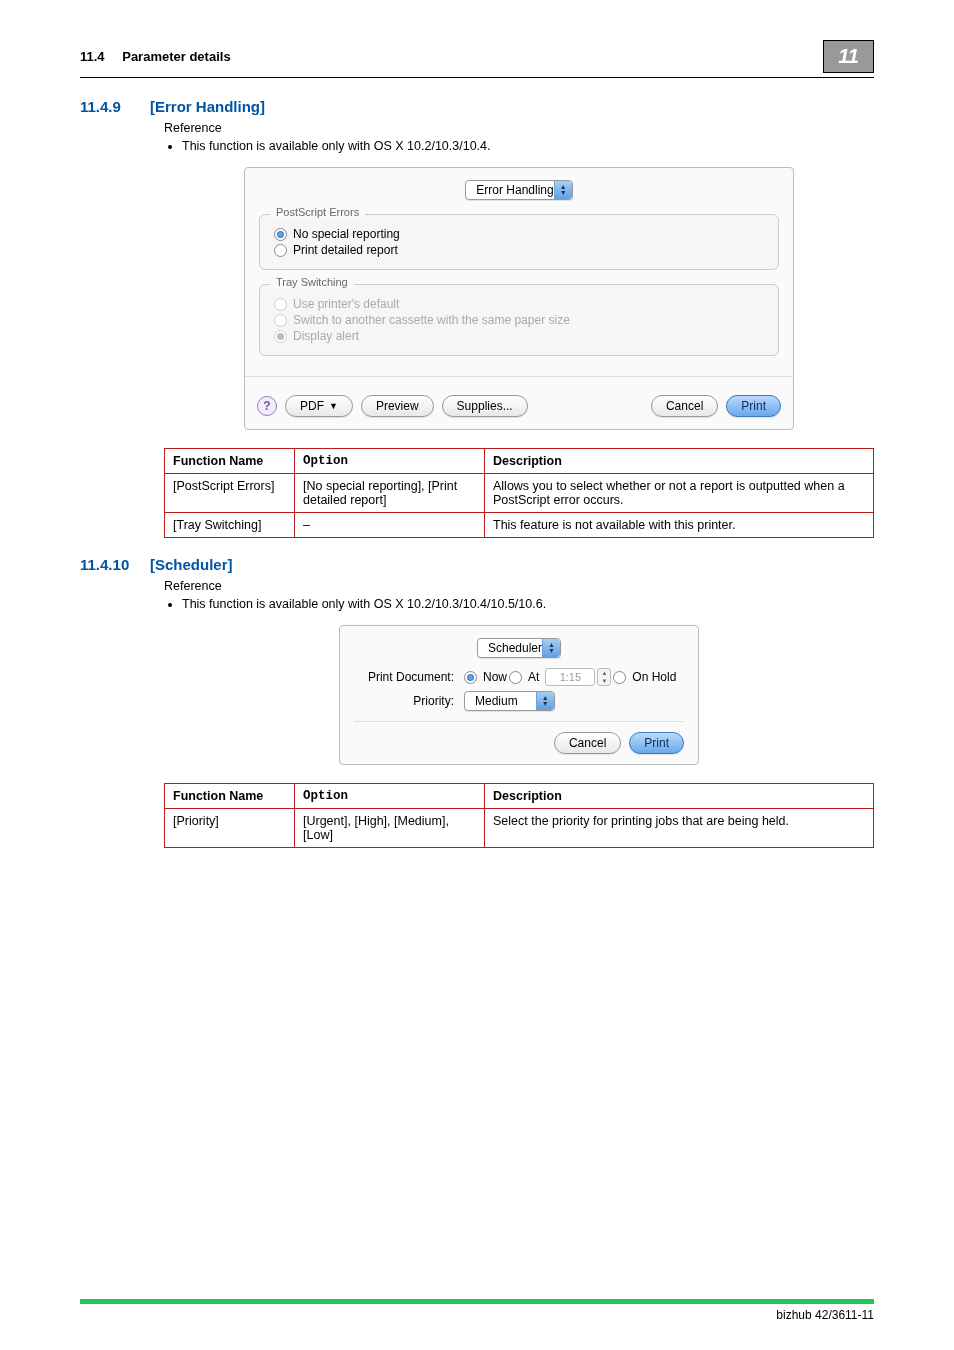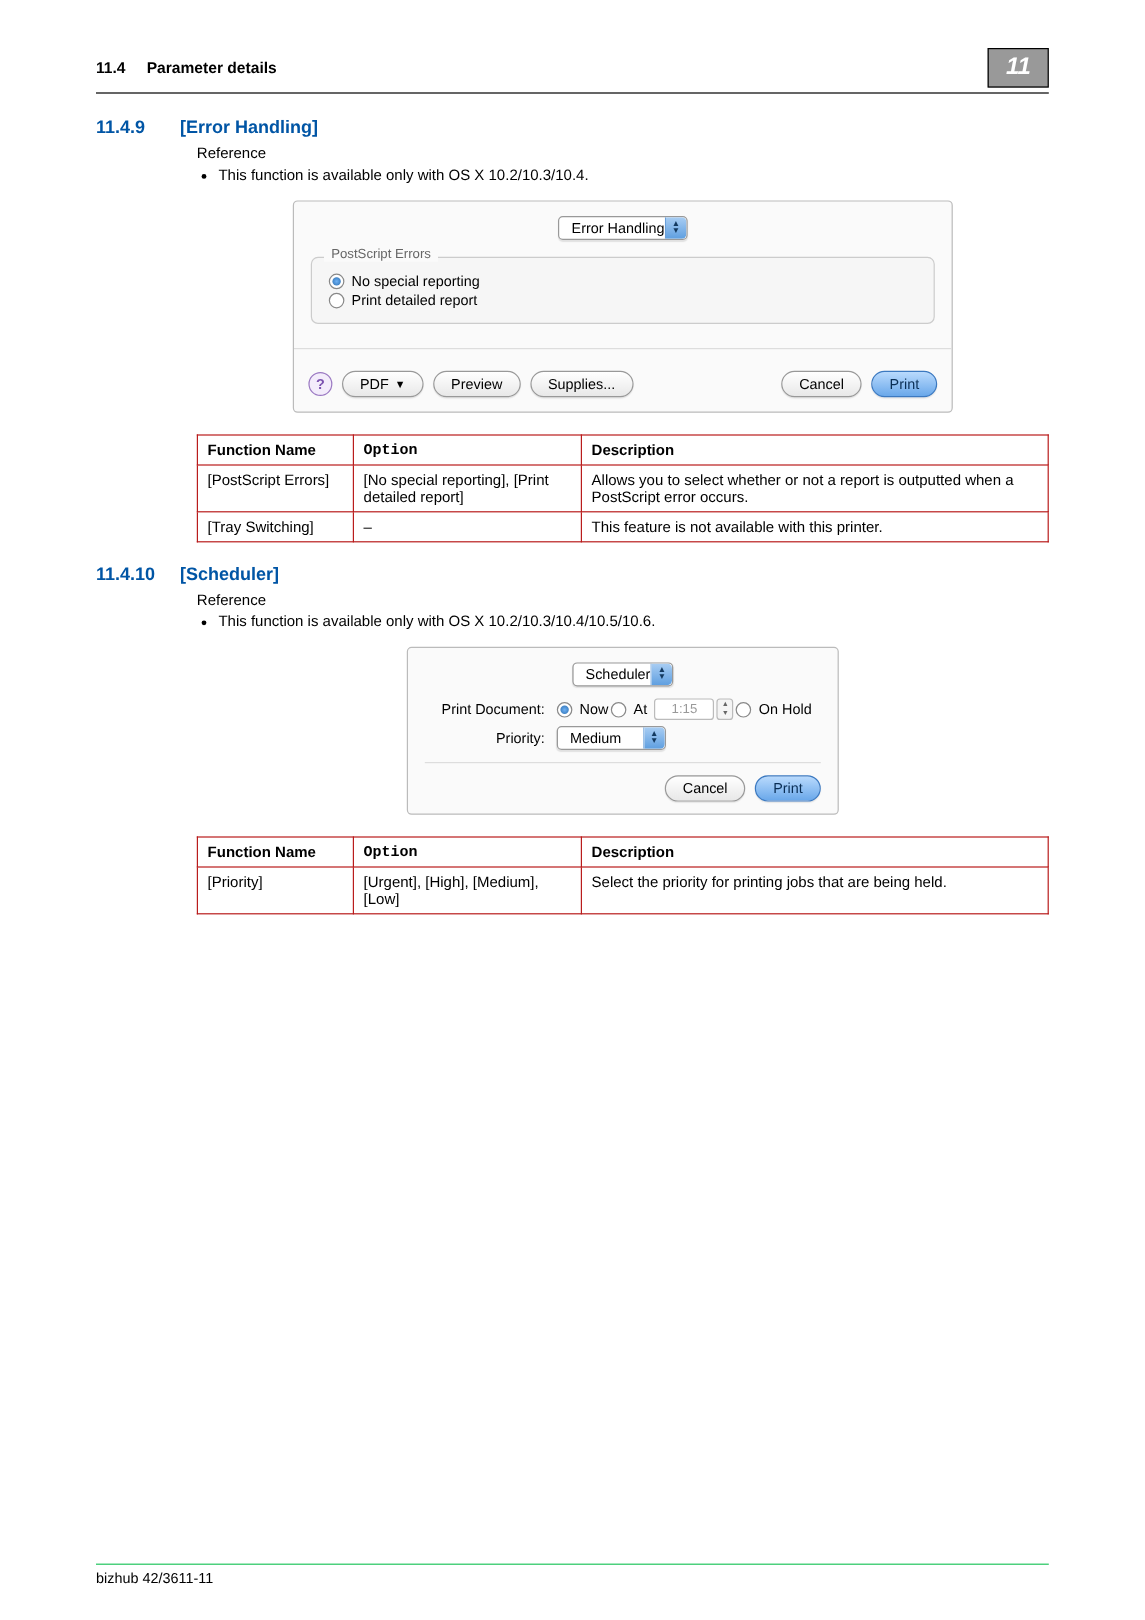--- a/index.html
+++ b/index.html
@@ -174,23 +174,23 @@
     vertical-align: top;
   }
   table.spec th { font-weight: bold; }
   .col-fn { width: 130px; }
   .col-opt { width: 190px; font-family: Liberation Mono, monospace; }
 
   .footer {
     position: absolute;
     bottom: 28px;
     left: 80px; right: 80px;
-    border-top: 1px solid #22c55e;
+    border-top: 5px solid #22c55e;
     padding-top: 4px;
-    display:flex; justify-content:flex-start;
+    display:flex; justify-content:flex-end;
     font-size: 12px;
   }
   .sched-row { display:flex; align-items:center; gap:10px; font-size:12px; margin:3px 0; }
   .sched-label { color:#000; width:100px; text-align:right; }
   .sched-opts { display:flex; flex-direction:row; gap:2px; }
 </style>
 </head>
 <body>
 
 <div class="page">
@@ -226,20 +226,35 @@
           <div class="radio-row">
             <span class="radio-dot sel"></span>
             <span>No special reporting</span>
           </div>
           <div class="radio-row">
             <span class="radio-dot"></span>
             <span>Print detailed report</span>
           </div>
         </div>
 
+        <div class="group-box">
+          <div class="group-label">Tray Switching</div>
+          <div class="radio-row disabled">
+            <span class="radio-dot"></span>
+            <span>Use printer's default</span>
+          </div>
+          <div class="radio-row disabled">
+            <span class="radio-dot"></span>
+            <span>Switch to another cassette with the same paper size</span>
+          </div>
+          <div class="radio-row disabled">
+            <span class="radio-dot sel"></span>
+            <span>Display alert</span>
+          </div>
+        </div>
       </div>
       <hr class="hr-light">
       <div class="panel-footer">
         <div class="help-circle">?</div>
         <div class="mac-btn">
           <span>PDF</span>
             <span class="caret">▼</span>
         </div>
         <div class="mac-btn">Preview</div>
         <div class="mac-btn">Supplies...</div>

